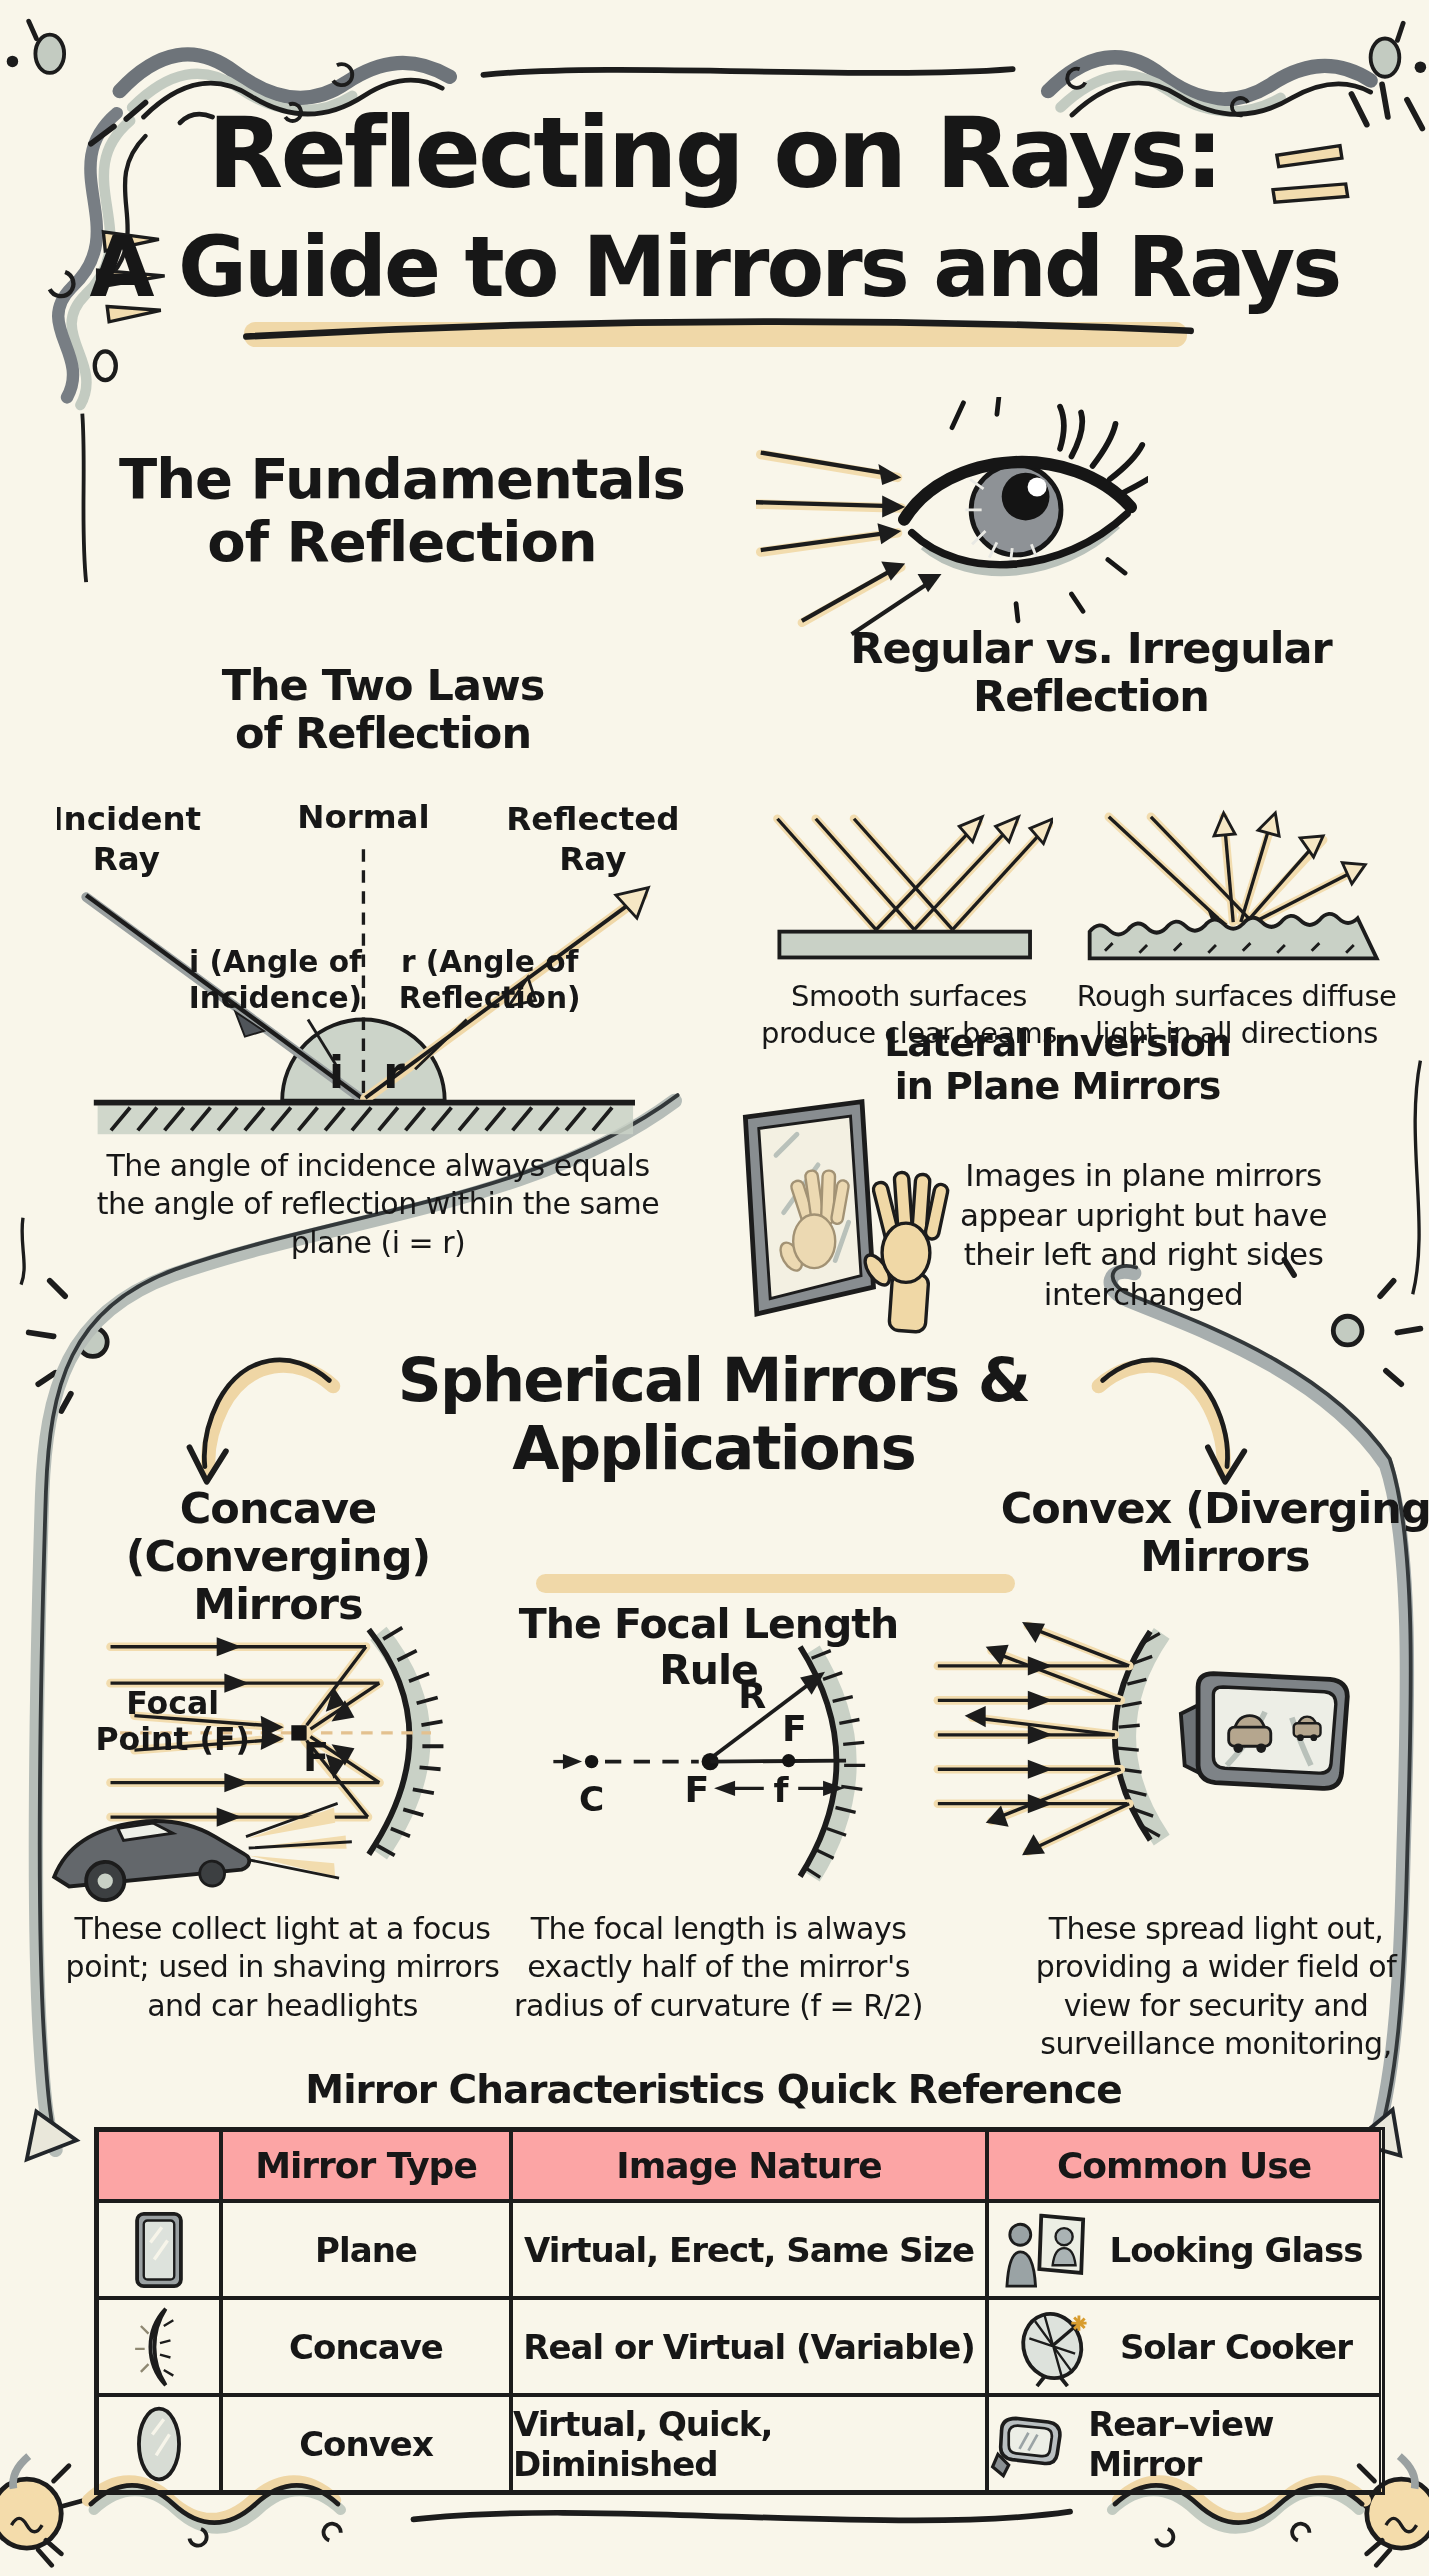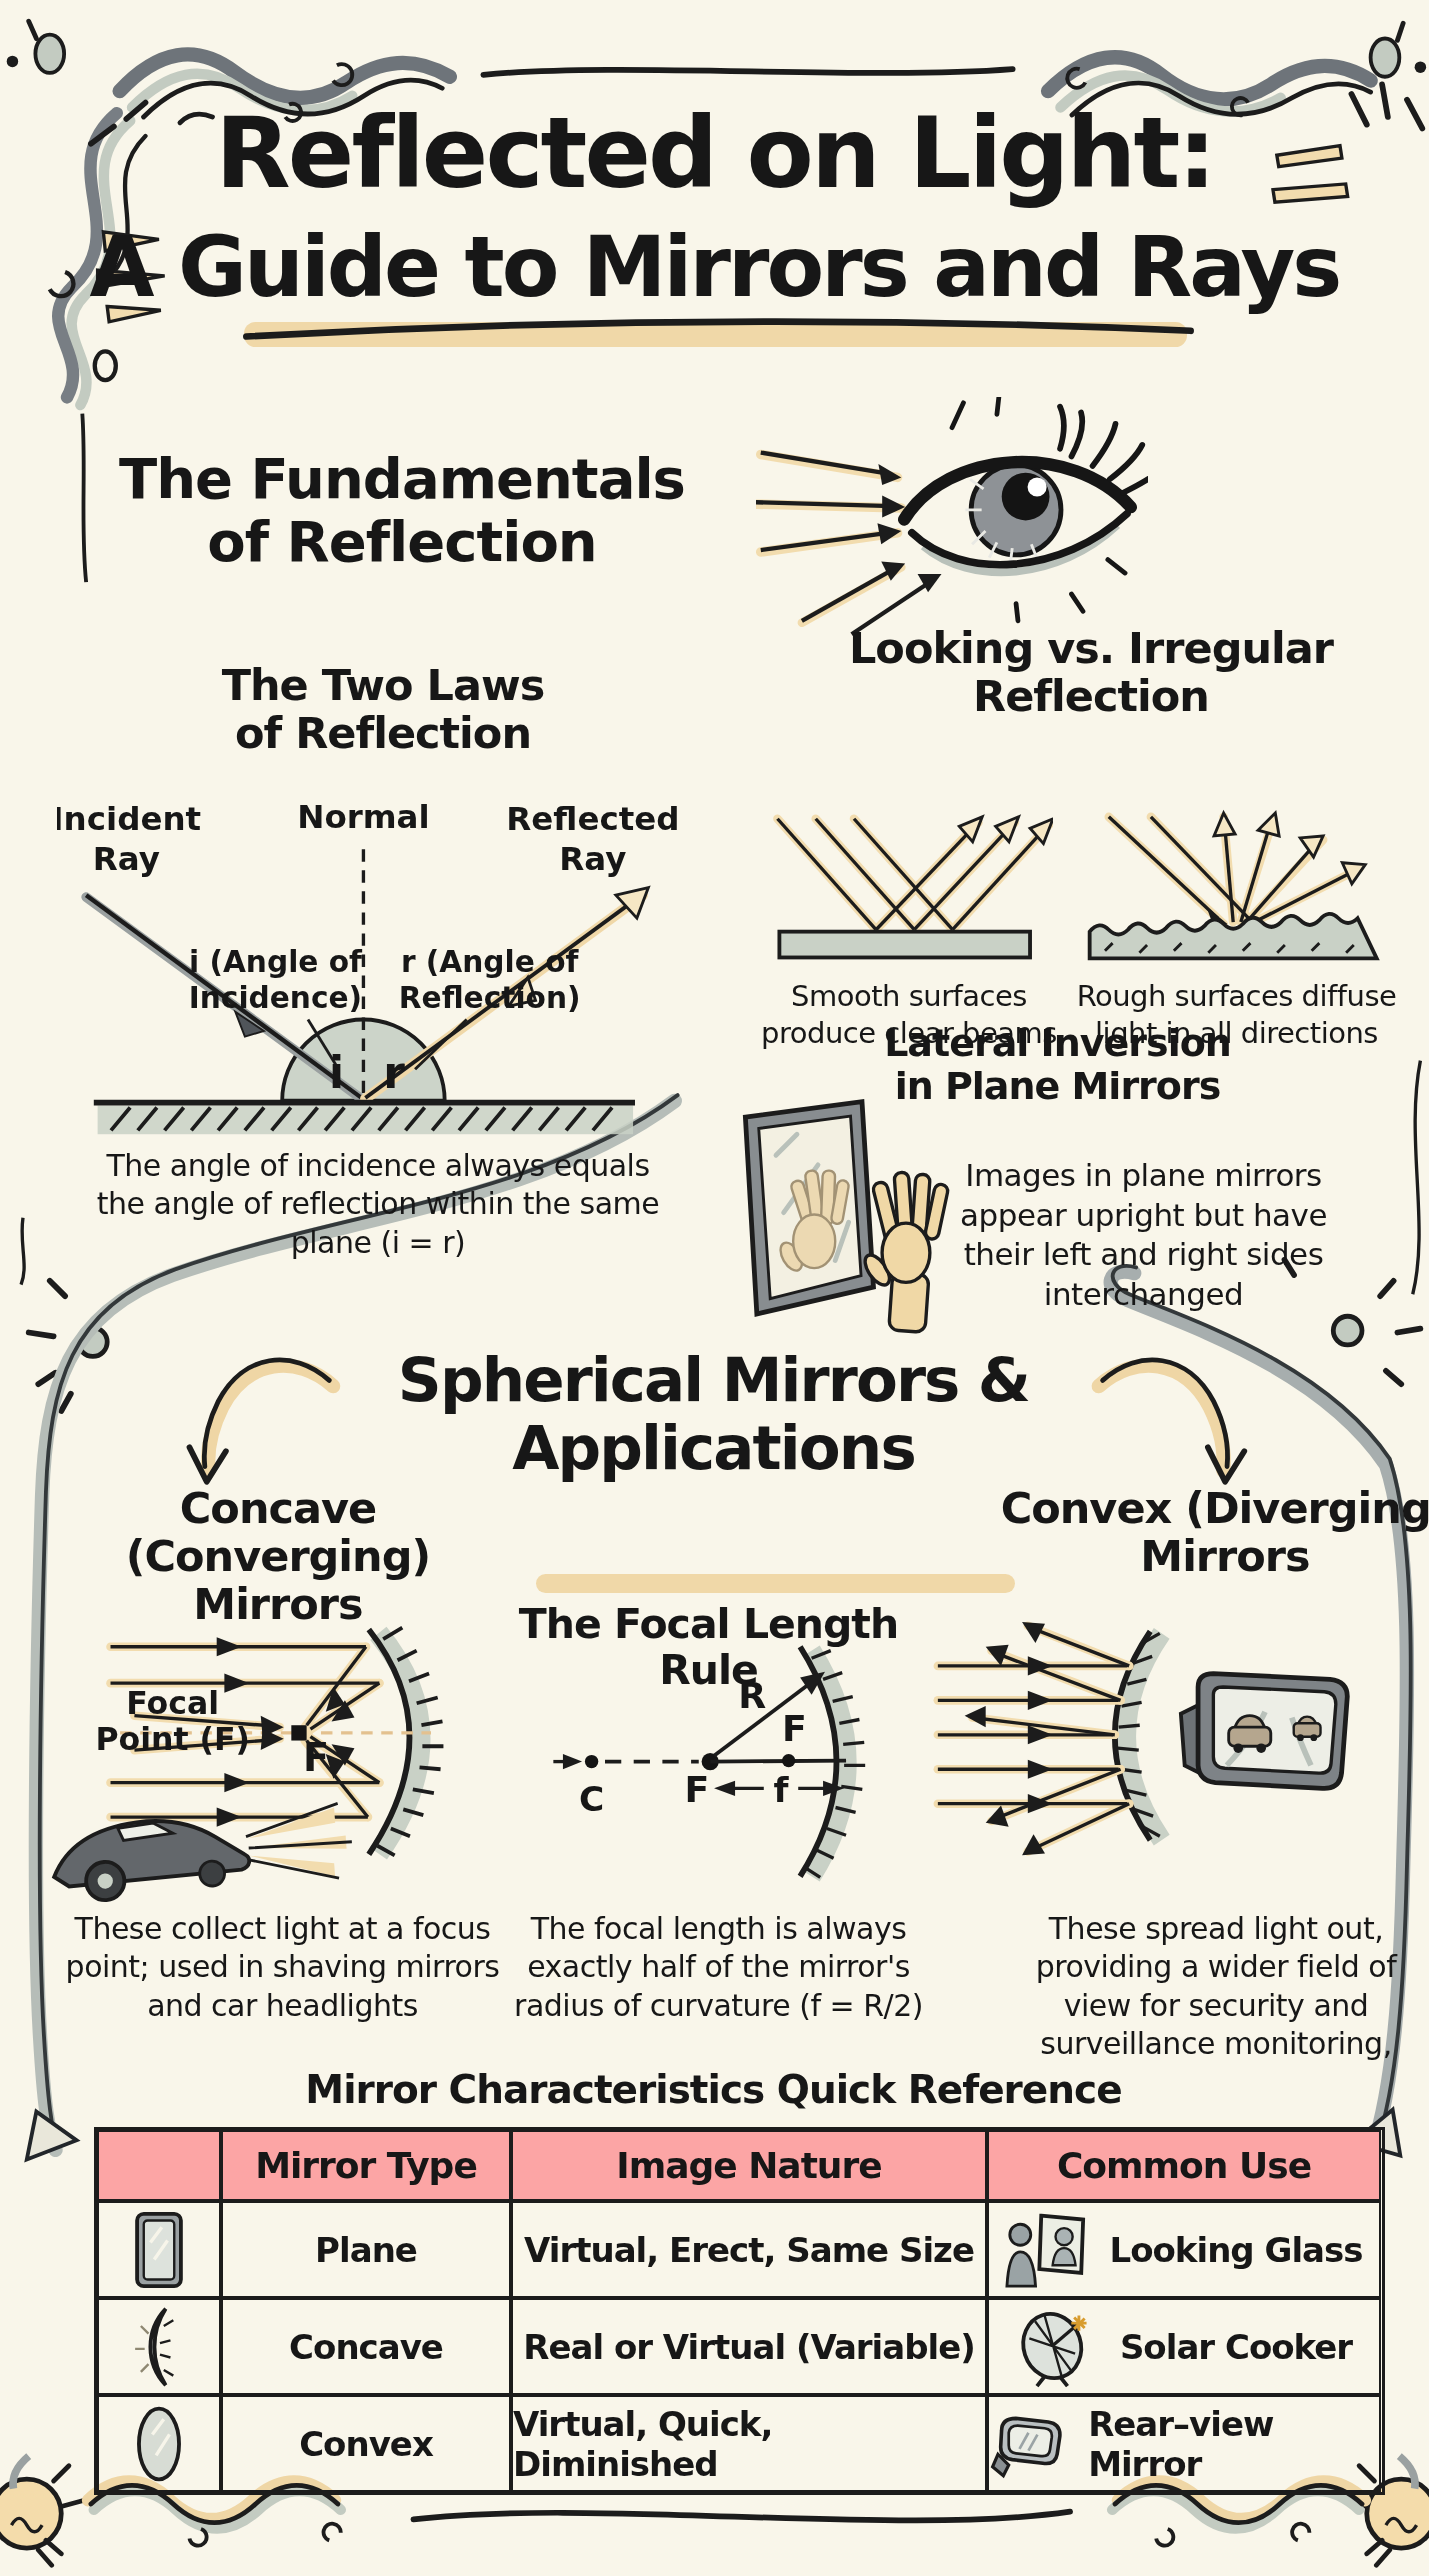--- a/index.html
+++ b/index.html
@@ -137,21 +137,21 @@
     <g>
       <path d="M1168,2612 C1196,2586 1226,2586 1254,2612 C1282,2638 1312,2638 1340,2612 C1368,2586 1398,2586 1426,2612" stroke="#efd6a5" stroke-width="13" fill="none" stroke-linecap="round"></path>
       <path d="M1162,2622 C1190,2596 1220,2596 1248,2622 C1276,2648 1306,2648 1334,2622 C1362,2596 1392,2596 1420,2622" stroke="#c3cbc1" stroke-width="11" fill="none" stroke-linecap="round"></path>
       <path d="M1165,2616 C1193,2590 1223,2590 1251,2616 C1279,2642 1309,2642 1337,2616 C1365,2590 1395,2590 1423,2616" stroke="#1c1c1c" stroke-width="5" fill="none" stroke-linecap="round"></path>
       <path d="M1208,2652 a9,9 0 1 0 12,-10" stroke="#1c1c1c" stroke-width="4" fill="none"></path>
       <path d="M1356,2654 a9,9 0 1 1 12,-8" stroke="#1c1c1c" stroke-width="4" fill="none"></path>
     </g>
     <path d="M432,2632 C620,2610 940,2650 1118,2624" stroke="#1c1c1c" stroke-width="6" fill="none" stroke-linecap="round"></path>
   </svg>
 
-  <div class="abs ctr z2 title1" style="left:0;top:96px;width:1429px">Reflected on Light:</div>
+  <div class="abs ctr z2 title1" style="left:0;top:96px;width:1429px">Reflecting on Rays:</div>
   <div class="abs ctr z2 title2" style="left:0;top:218px;width:1429px">A Guide to Mirrors and Rays</div>
   <div class="abs z2 tanbar" style="left:244px;top:322px;width:943px;height:25px"></div>
   <svg class="abs z2" style="left:235px;top:308px" width="967" height="38" viewBox="0 0 1010 40">
     <path d="M8,30 Q505,2 1002,24" stroke="#1c1c1c" stroke-width="7" fill="none" stroke-linecap="round"></path>
   </svg>
 
   <div class="abs ctr z2 hd" style="left:105px;top:448px;width:594px;font-size:56px">
     <div>The Fundamentals</div>
     <div>of Reflection</div>
   </div>
@@ -224,21 +224,21 @@
     <text x="228" y="228" class="svgt" font-size="31" text-anchor="middle">Incidence)</text>
     <text x="452" y="190" class="svgt" font-size="31" text-anchor="middle">r (Angle of</text>
     <text x="452" y="228" class="svgt" font-size="31" text-anchor="middle">Reflection)</text>
     <text x="292" y="312" class="svgt" font-size="46" text-anchor="middle">i</text>
     <text x="352" y="312" class="svgt" font-size="46" text-anchor="middle">r</text>
   </svg>
 
   <div class="abs ctr z2 cap" style="left:86px;top:1147px;width:584px;font-size:30px">The angle of incidence always equals the angle of reflection within the same plane (i = r)</div>
 
   <div class="abs ctr z2 hd" style="left:842px;top:624px;width:498px;font-size:43px">
-    <div>Looking vs. Irregular</div>
+    <div>Regular vs. Irregular</div>
     <div>Reflection</div>
   </div>
 
   <svg class="abs z2" style="left:766px;top:809px" width="287" height="163" viewBox="0 0 300 170">
     <g stroke="#f2dcae" stroke-width="9" stroke-linecap="round">
       <line x1="12" y1="10" x2="115" y2="126"></line>
         <line x1="52" y1="10" x2="155" y2="126"></line>
         <line x1="92" y1="10" x2="195" y2="126"></line>
       <line x1="115" y1="126" x2="222" y2="14"></line>
         <line x1="155" y1="126" x2="260" y2="14"></line>

